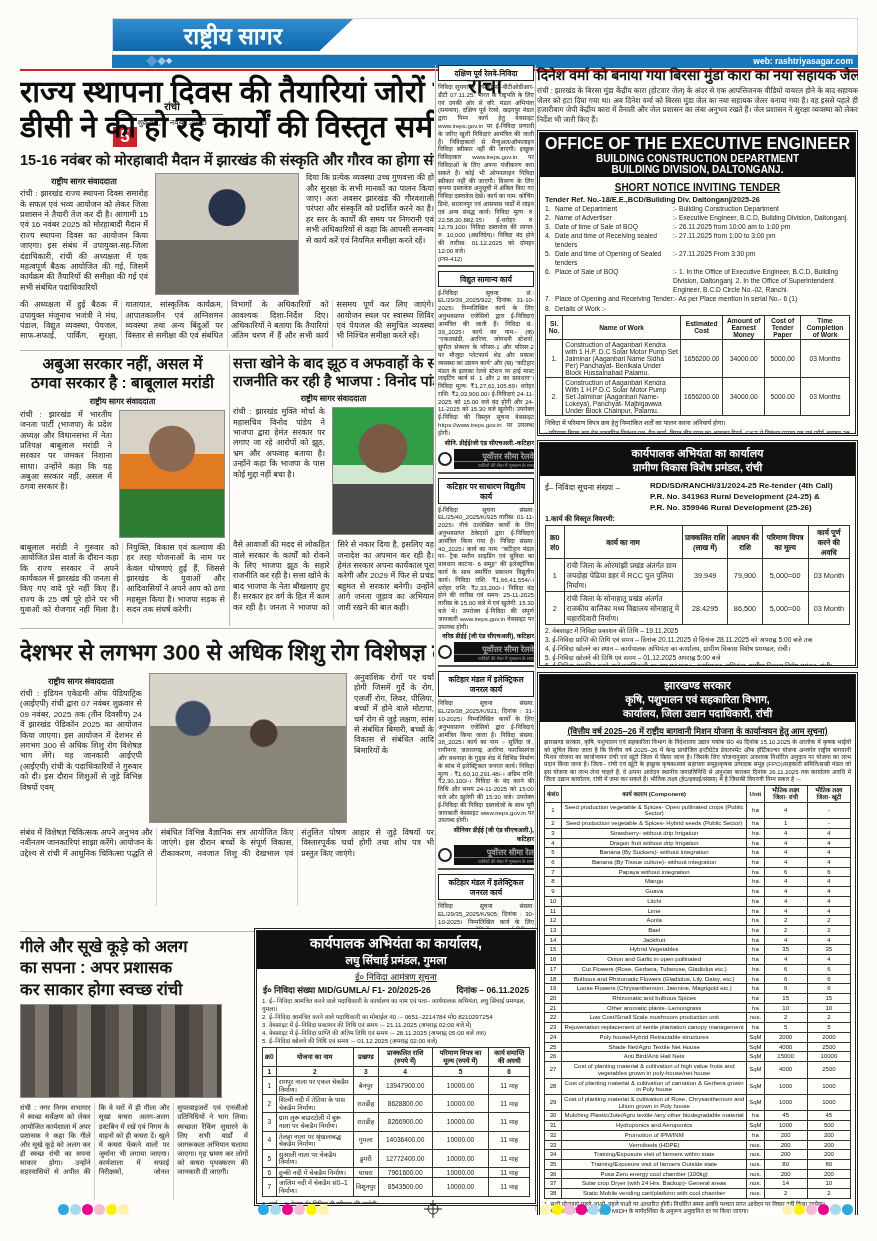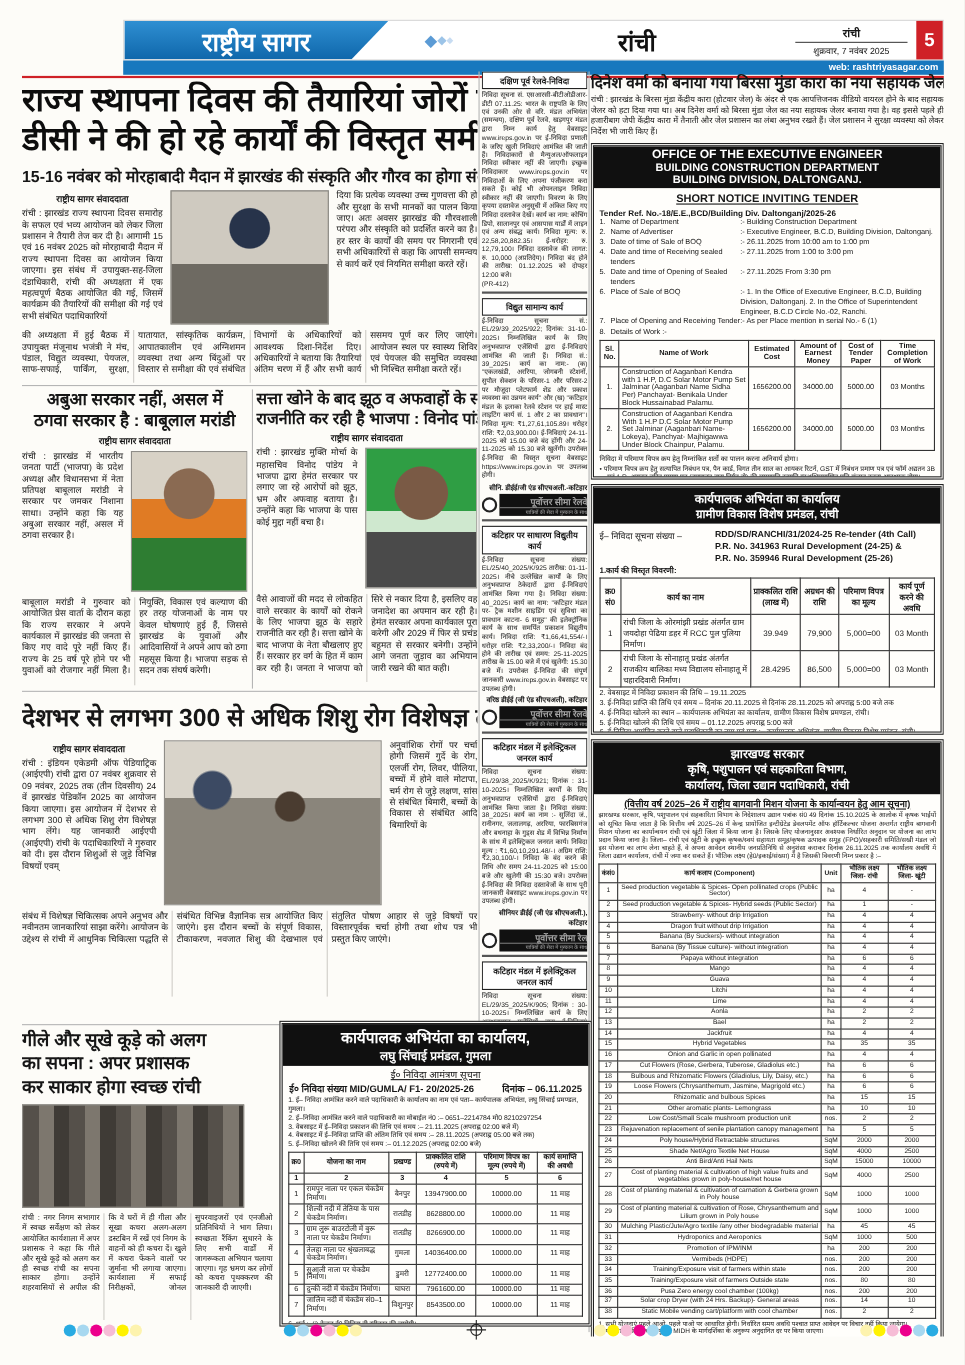--- a/index.html
+++ b/index.html
@@ -1,20 +1,20 @@
 <!DOCTYPE html>
 <html><head>
 <meta charset="utf-8">
 <style>
   html,body{margin:0;padding:0;background:#e8e6e0;}
   .page{position:relative;width:877px;height:1241px;background:#fdfcf8;margin:0 auto;
         font-family:"Liberation Sans","DejaVu Sans",sans-serif;color:#161616;overflow:hidden;}
   
   .mh{position:absolute;left:112px;top:18px;width:746px;}
-  .mh-band{display:flex;height:35px;background:#fff;border:1px solid #d8d8d8;}
+  .mh-band{display:flex;height:35px;background:#fff;border:1px solid #d8d8d8;flex-direction:column;}
   .mh-left{width:240px;background:linear-gradient(180deg,#2f8fd2,#0f67ab);color:#fff;display:flex;
            align-items:center;justify-content:center;font-size:23px;font-weight:bold;
            clip-path:polygon(0 0,100% 0,86% 100%,0 100%);}
   .mh-dia{width:90px;display:flex;align-items:center;justify-content:center;gap:2px;font-size:11px;letter-spacing:-2px;}
   .mh-dia span:nth-child(1){color:#5b9bd5;font-size:15px}
   .mh-dia span:nth-child(2){color:#9cc4e8}
   .mh-dia span:nth-child(3){color:#c7dcf2;font-size:8px}
   .mh-center{flex:1;display:flex;align-items:center;justify-content:center;font-size:22px;font-weight:900;color:#111;}
   .mh-right{width:118px;text-align:center;display:flex;flex-direction:column;justify-content:center;}
   .mh-right .l1{font-size:10px;font-weight:bold;border-bottom:1px solid #444;margin:0 8px;padding-bottom:1px;}
@@ -266,21 +266,21 @@
 
   <div class="rightcol">
 
     <div style="height:60px;overflow:hidden;">
       <div style="font-size:14px;font-weight:900;white-space:nowrap;">दिनेश वर्मा को बनाया गया बिरसा मुंडा कारा का नया सहायक जेलर</div>
       <div class="body-txt" style="font-size:7.4px;margin-top:2px;">रांची : झारखंड के बिरसा मुंडा केंद्रीय कारा (होटवार जेल) के अंदर से एक आपत्तिजनक वीडियो वायरल होने के बाद सहायक जेलर को हटा दिया गया था। अब दिनेश वर्मा को बिरसा मुंडा जेल का नया सहायक जेलर बनाया गया है। वह इससे पहले ही हजारीबाग जेपी केंद्रीय कारा में तैनाती और जेल प्रशासन का लंबा अनुभव रखते हैं। जेल प्रशासन ने सुरक्षा व्यवस्था को लेकर निर्देश भी जारी किए हैं।</div>
     </div>
 
     <div class="tbox" style="height:300px;overflow:hidden;">
       <div class="blackhead">
-        <div style="font-size:11px;">OFFICE OF THE EXECUTIVE ENGINEER</div>
+        <div style="font-size:16px;">OFFICE OF THE EXECUTIVE ENGINEER</div>
         <div style="font-size:10px;">BUILDING CONSTRUCTION DEPARTMENT</div>
         <div style="font-size:10px;">BUILDING DIVISION, DALTONGANJ.</div>
       </div>
       <div class="tpad">
         <div class="snit">SHORT NOTICE INVITING TENDER</div>
         <div class="ref">Tender Ref. No.-18/E.E.,BCD/Building Div. Daltonganj/2025-26</div>
         <div>
 
             <div class="eitem">
               <span class="no" data-field="0">1.</span>

